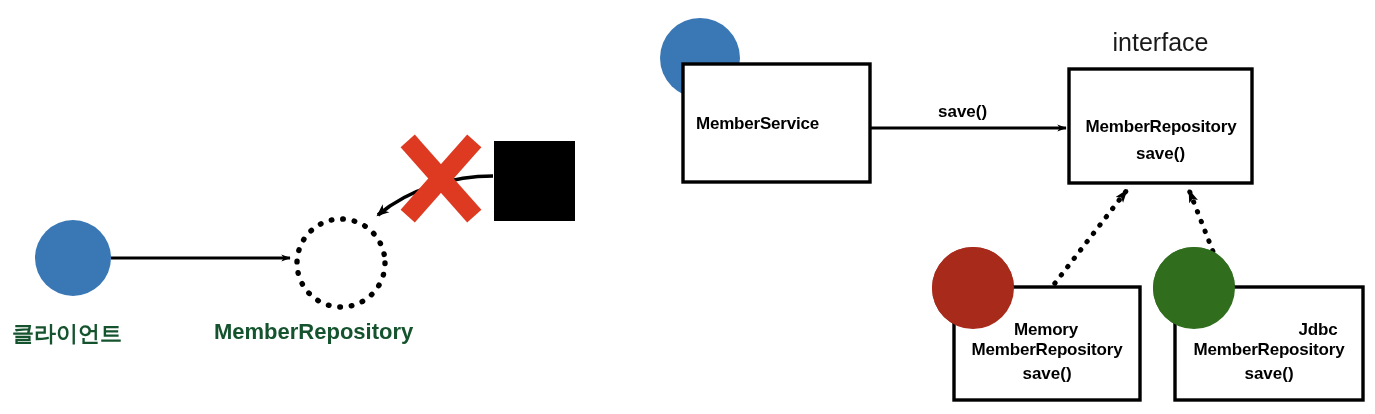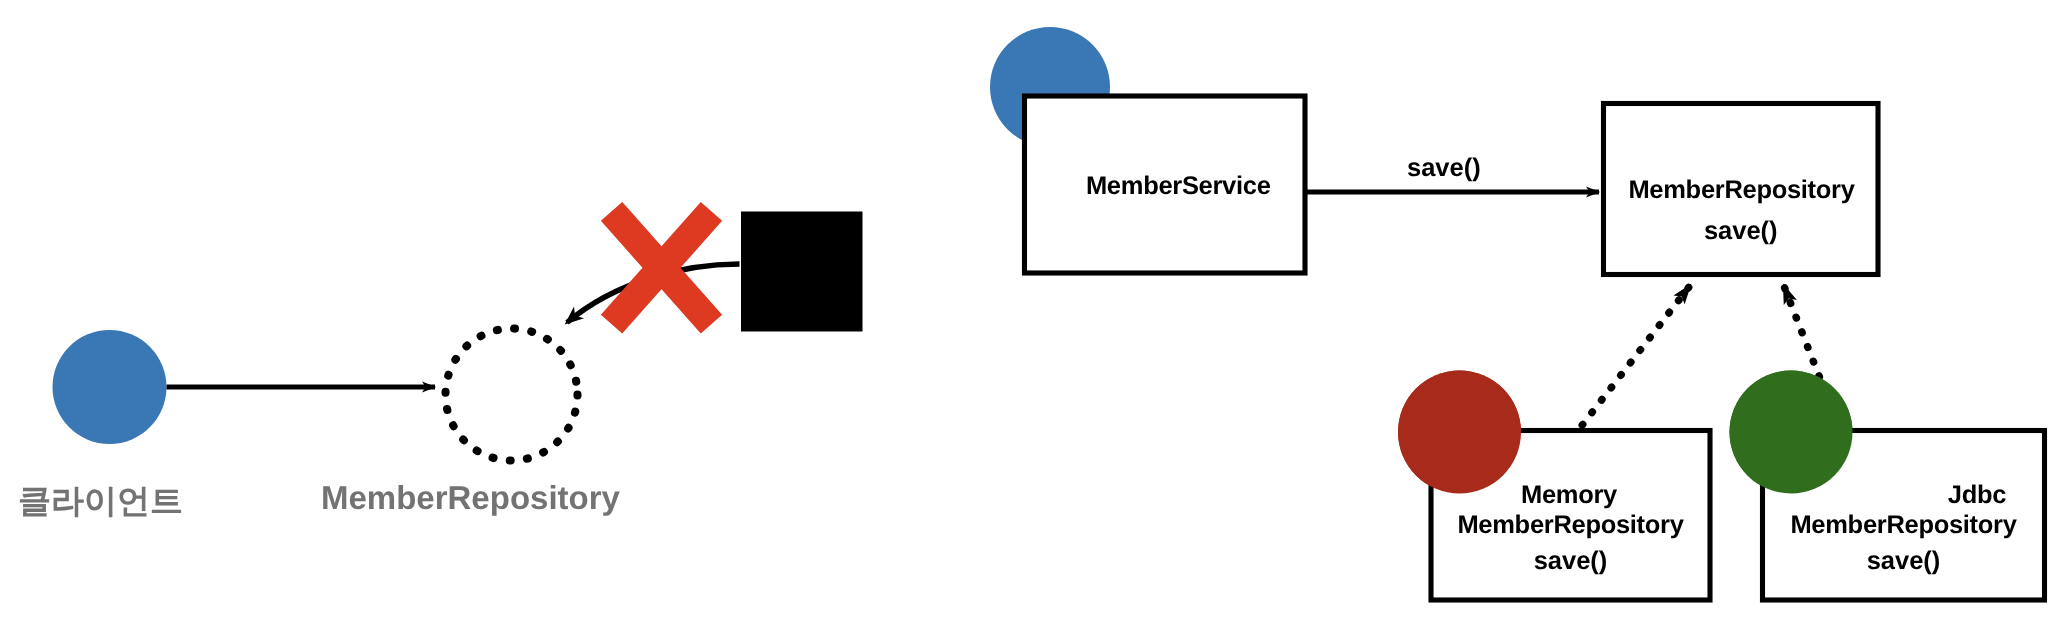--- a/index.html
+++ b/index.html
@@ -49,21 +49,21 @@
     letter-spacing: 0px;
   }
   .edge-label {
     font-size: 17px;
     font-weight: 700;
     color: #000000;
   }
   .muted-label {
     font-size: 22px;
     font-weight: 700;
-    color: #737373;
+    color: #14532d;
     white-space: pre;
   }
 </style>
 </head>
 <body>
 
 <div id="canvas">
 
   <svg class="svg-layer" viewBox="0 0 1375 414">
     <defs>
@@ -111,24 +111,25 @@
 
     <circle cx="1194" cy="288" r="41" fill="#306e1e"></circle>
     <rect x="1175" y="287" width="188" height="113" fill="#ffffff" stroke="#000000" stroke-width="3.4"></rect>
     <circle cx="1194" cy="288" r="41" fill="#306e1e"></circle>
   </svg>
 
   <div class="muted-label" style="left:12px; top:319px; position:absolute;">클라이언트</div>
 
   <div class="muted-label" style="left:214px; top:319px; position:absolute;">MemberRepository</div>
 
-  <div class="node-label cls-name" style="left:683px; top:114px; width:149px; position:absolute;margin-left:28px;">MemberService</div>
+  <div class="node-label cls-name" style="left:683px; top:114px; width:149px; position:absolute;">MemberService</div>
 
   <div class="edge-label" style="left:938px; top:102px; position:absolute;">save()</div>
 
+  <div class="iface-caption" style="left:1069px; top:28px; width:183px; text-align:center; position:absolute;">interface</div>
 
   <div class="node-label cls-name" style="left:1066px; top:117px; width:190px; position:absolute;">MemberRepository</div>
   <div class="node-label cls-method" style="left:1069px; top:144px; width:183px; position:absolute;">save()</div>
 
   <div class="node-label cls-name" style="left:954px; top:320px; width:184px; position:absolute;">Memory</div>
   <div class="node-label cls-name" style="left:951px; top:340px; width:192px; position:absolute;">MemberRepository</div>
   <div class="node-label cls-method" style="left:954px; top:364px; width:186px; position:absolute;">save()</div>
 
   <div class="node-label cls-name" style="left:1236px; top:320px; width:164px; position:absolute;">Jdbc</div>
   <div class="node-label cls-name" style="left:1172px; top:340px; width:194px; position:absolute;">MemberRepository</div>

